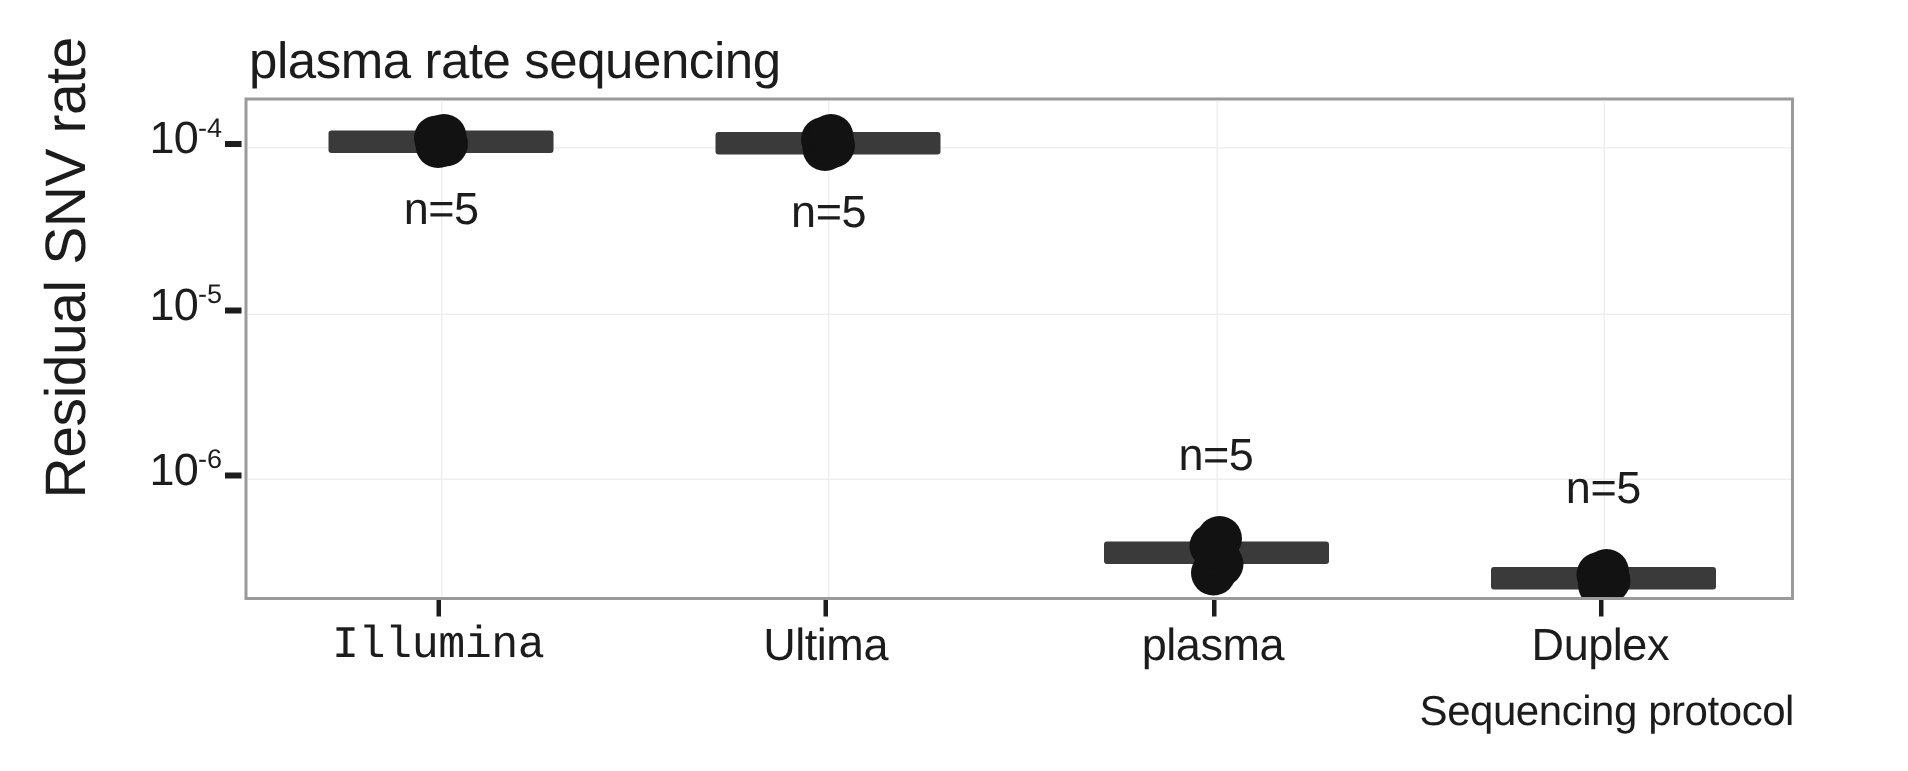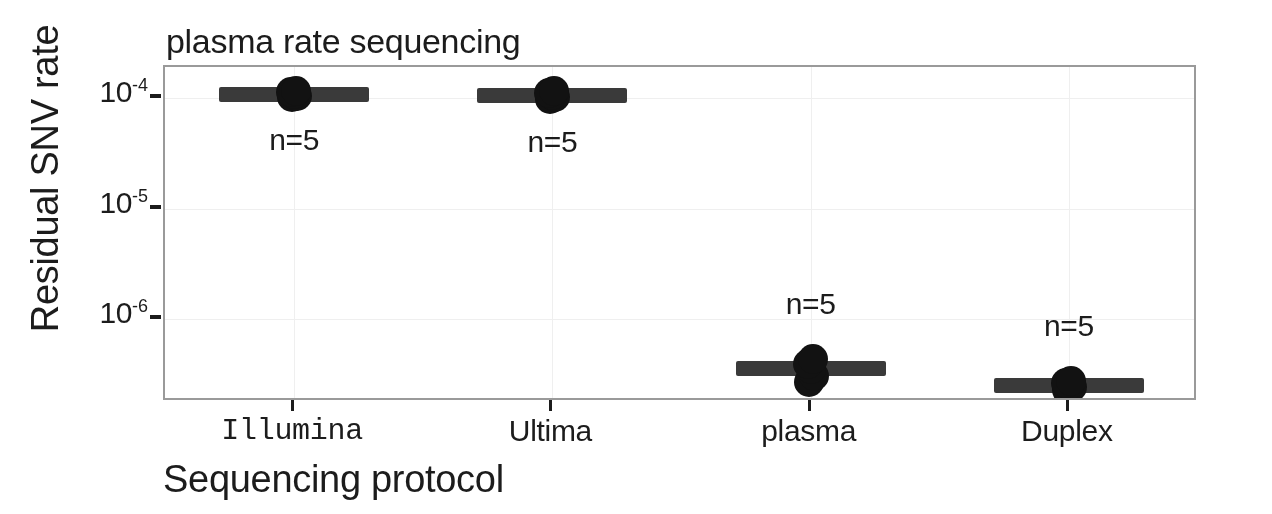--- a/index.html
+++ b/index.html
@@ -32,22 +32,22 @@
     letter-spacing: -0.3px;
     white-space: nowrap;
   }
 
   
   #x-axis-title {
     position: absolute;
     left: 163px;
     top: 458px;
     width: 1033px;
-    text-align: left;
-    font-size: 38px;
+    text-align: right;
+    font-size: 28px;
     color: #1c1c1c;
     letter-spacing: -0.3px;
   }
 
   
   #panel-title {
     position: absolute;
     left: 166px;
     top: 22px;
     font-size: 34px;

